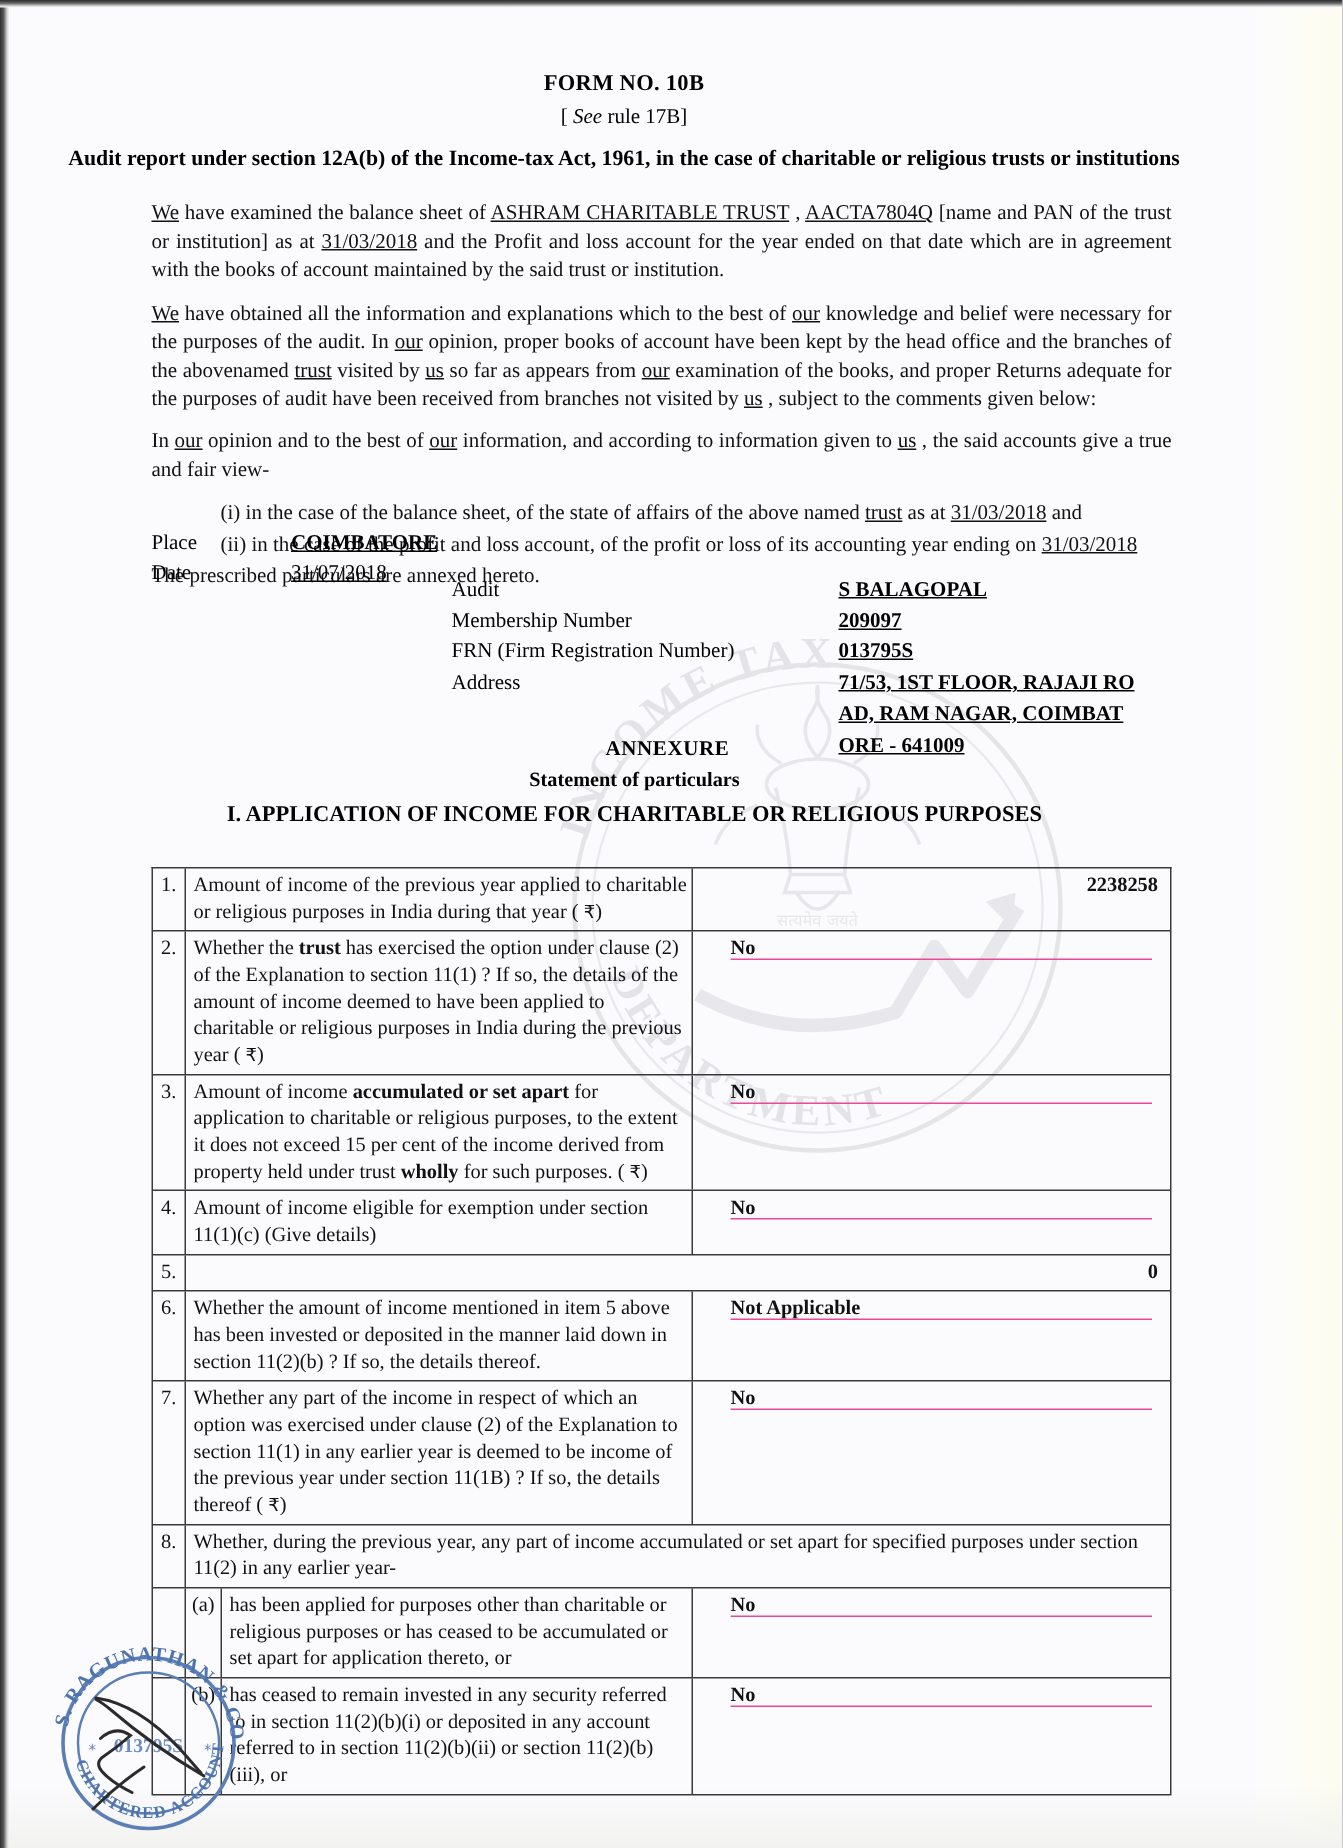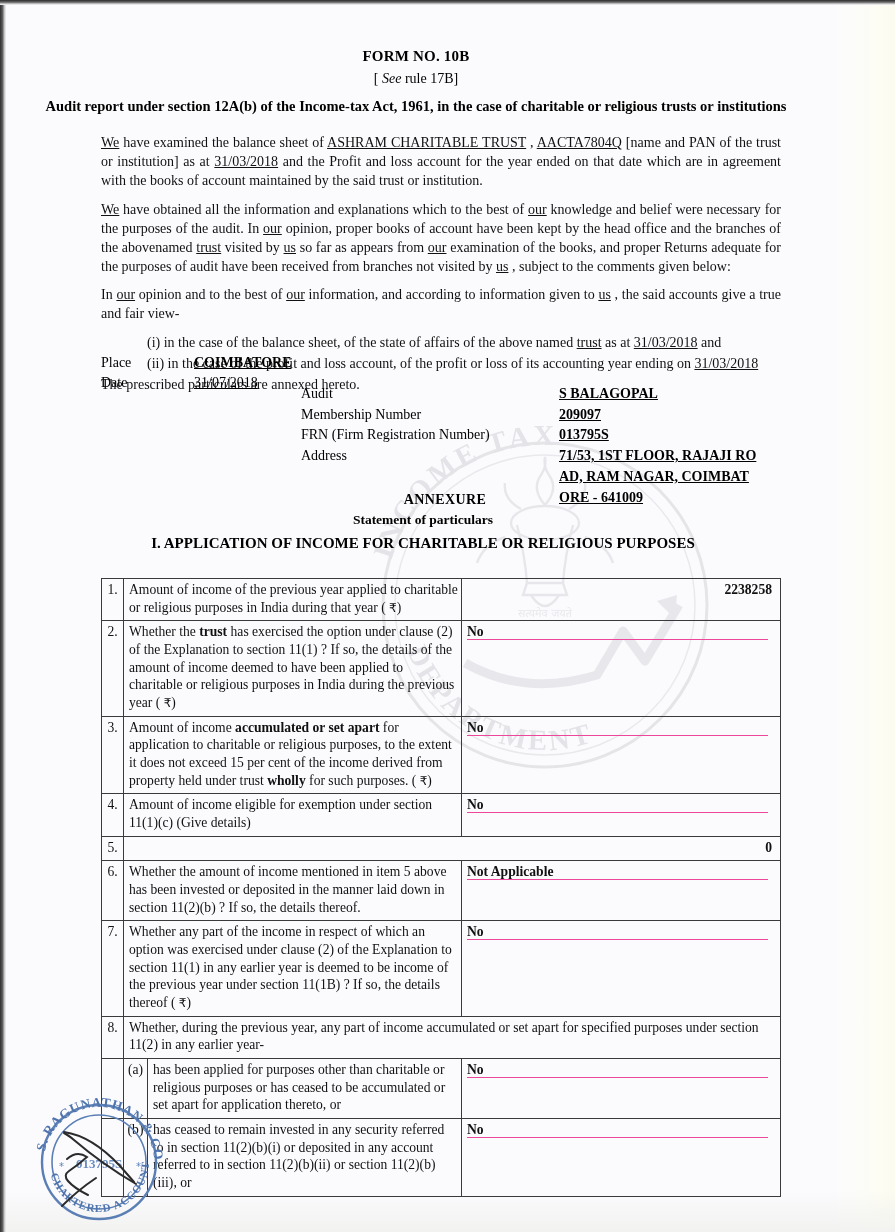--- a/index.html
+++ b/index.html
@@ -66,21 +66,21 @@
 
   
   .tbl{position:absolute;left:97px;top:578px;width:680px;border:1px solid #3a3a3a;border-bottom:none;box-sizing:border-box;font-size:13.6px;color:#111;}
   .trow{display:flex;border-bottom:1px solid #3a3a3a;min-height:22px;}
   .c-num{width:22px;flex:0 0 22px;border-right:1px solid #3a3a3a;text-align:center;padding-top:3px;box-sizing:border-box;}
   .c-sub{width:24px;flex:0 0 24px;border-right:1px solid #3a3a3a;text-align:center;padding-top:3px;box-sizing:border-box;}
   .c-blank{width:22px;flex:0 0 22px;border-right:1px solid #3a3a3a;box-sizing:border-box;}
   .c-txt{width:338px;flex:0 0 338px;border-right:1px solid #3a3a3a;padding:2px 3px 4px 5px;line-height:1.30;box-sizing:border-box;}
   .c-txt.sub{width:314px;flex:0 0 314px;}
   .c-txt.wide{flex:1 1 auto;width:auto;border-right:none;}
-  .c-val{flex:1 1 auto;padding:2px 6px 4px 5px;line-height:1.30;box-sizing:border-box;position:relative;}
+  .c-val{flex:1 1 auto;padding:2px 6px 4px 5px;line-height:1.30;box-sizing:border-box;position:relative;margin-left:20px;}
   .c-val .v{font-weight:bold;display:inline-block;}
   .c-val .ruled{border-bottom:1px solid #ec4899;display:block;height:16px;margin-right:6px;}
   .c-val .ruled .v{position:relative;top:0;}
   .c-val.right{text-align:right;padding-right:8px;}
   .c-val.right .v{font-weight:bold;}
   .rupee{font-family:"DejaVu Sans",sans-serif;font-size:12px;}
 
   
   .stamp{position:absolute;left:24px;top:1084px;width:150px;height:148px;z-index:20;pointer-events:none;}
   .stamp svg{width:100%;height:100%;}

